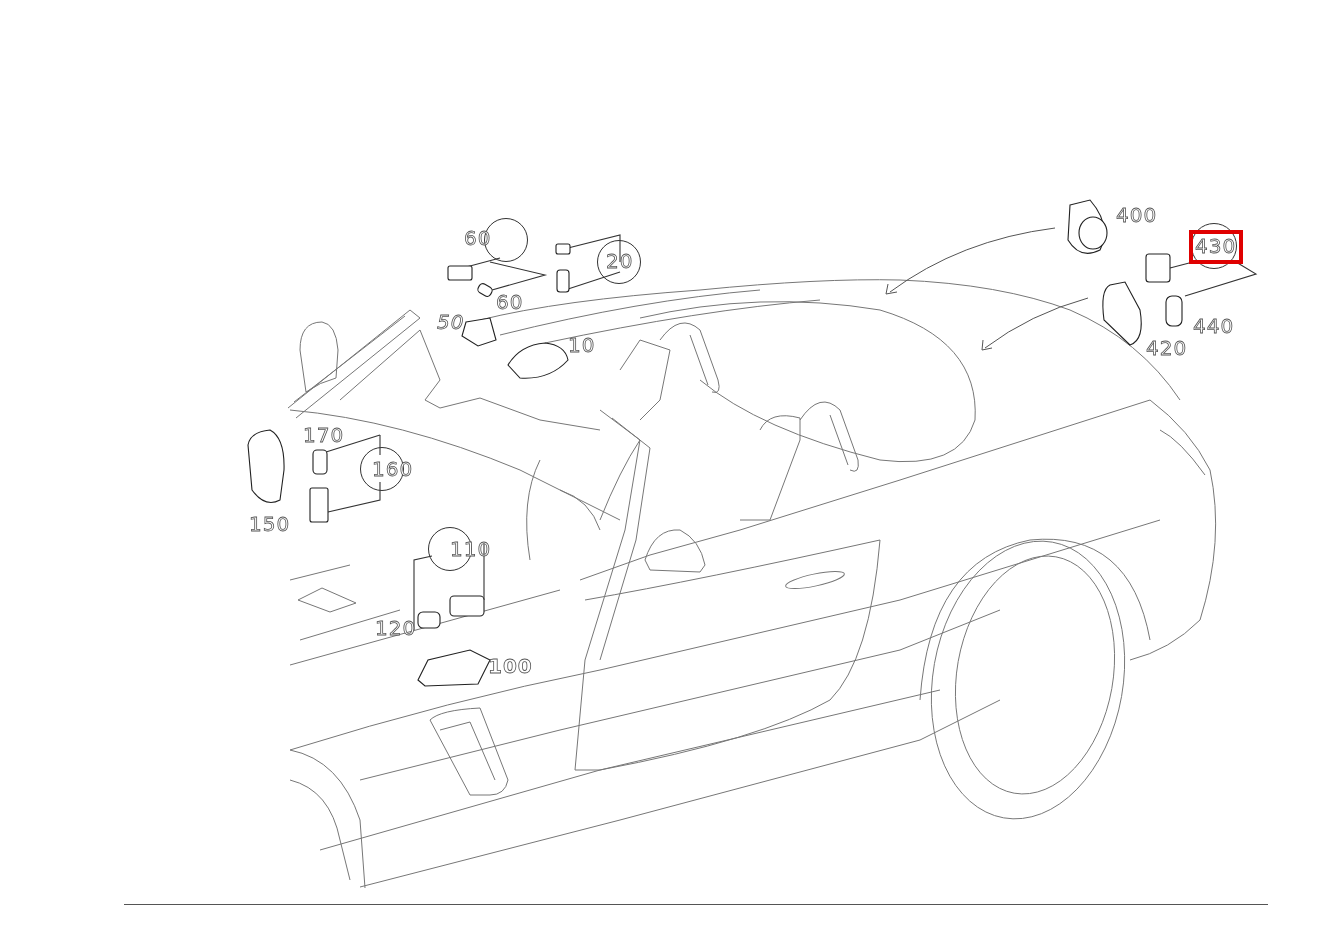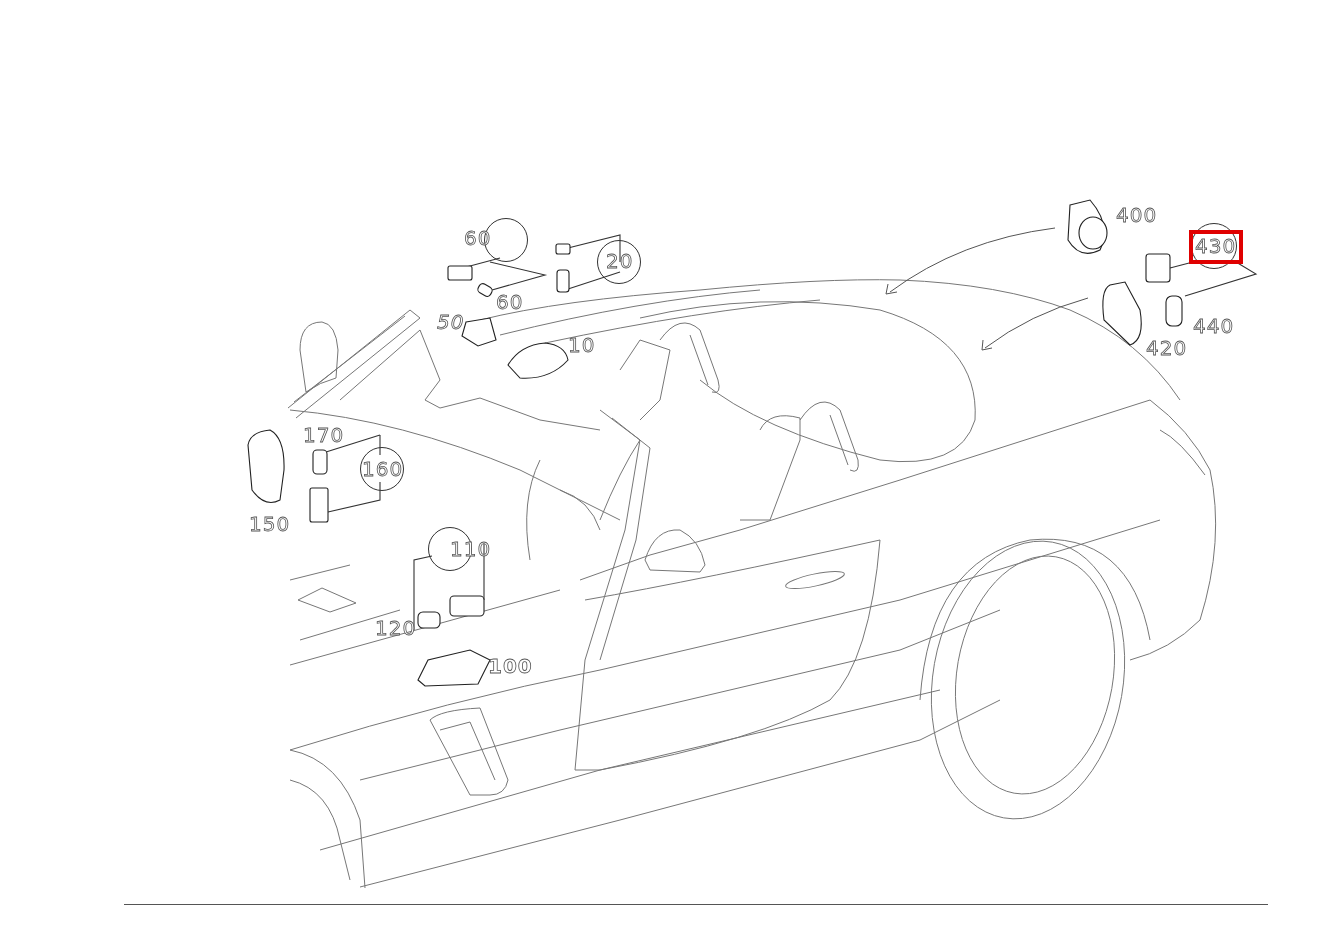--- a/index.html
+++ b/index.html
@@ -119,21 +119,21 @@
 <div class="circ" style="left:428px;top:527px;width:44px;height:44px;"></div>
 <div class="circ" style="left:1191px;top:223px;width:46px;height:46px;"></div>
 
 
 <span class="lbl" style="left:464px;top:228px;">60</span>
 <span class="lbl" style="left:606px;top:251px;">20</span>
 <span class="lbl" style="left:496px;top:292px;">60</span>
 <span class="lbl" style="left:437px;top:312px;font-style:italic;">50</span>
 <span class="lbl" style="left:568px;top:335px;">10</span>
 <span class="lbl" style="left:303px;top:425px;">170</span>
-<span class="lbl" style="left:362px;top:459px;text-align:center;">160</span>
+<span class="lbl" style="left:372px;top:459px;text-align:center;">160</span>
 <span class="lbl" style="left:249px;top:514px;">150</span>
 <span class="lbl" style="left:430px;top:539px;margin-left:20px;">110</span>
 <span class="lbl" style="left:375px;top:618px;">120</span>
 <span class="lbl" style="left:488px;top:656px;font-weight:bold;">100</span>
 <span class="lbl" style="left:1116px;top:205px;">400</span>
 <span class="lbl" style="left:1195px;top:236px;text-align:right;">430</span>
 <span class="lbl" style="left:1193px;top:316px;">440</span>
 <span class="lbl" style="left:1146px;top:338px;">420</span>
 
 

